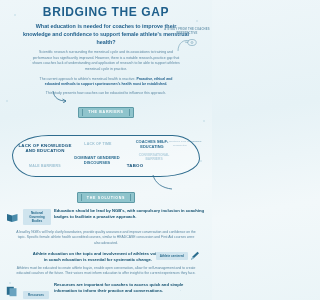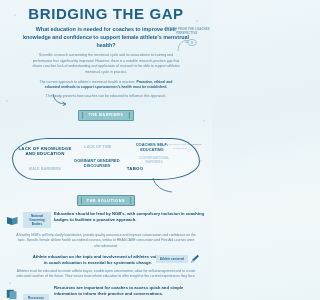--- a/index.html
+++ b/index.html
@@ -11,21 +11,21 @@
   body {
     background: linear-gradient(170deg,#eef6f9 0%,#e6f2f6 35%,#f2f8fa 65%,#e9f4f7 100%);
     position: relative;
     color: #1d4e6e;
   }
   .speck { position:absolute; border-radius:50%; background:#bcd9e4; opacity:.55; }
 
   
   .header { padding: 6px 8px 0; text-align:center; position:relative; }
   .title {
-    font-size: 15px; font-weight: bold; letter-spacing: .6px;
+    font-size: 12px; font-weight: bold; letter-spacing: .6px;
     color: #1f5f8b; line-height: 1;
   }
   .subtitle {
     margin-top: 4px; font-size: 5.4px; font-weight: bold;
     color: #1f5f8b; line-height: 1.5; padding: 0 14px;
   }
   .para {
     margin-top: 4px; font-size: 3.5px; color: #5b87a2;
     line-height: 1.55; padding: 0 22px; text-align:center;
   }

